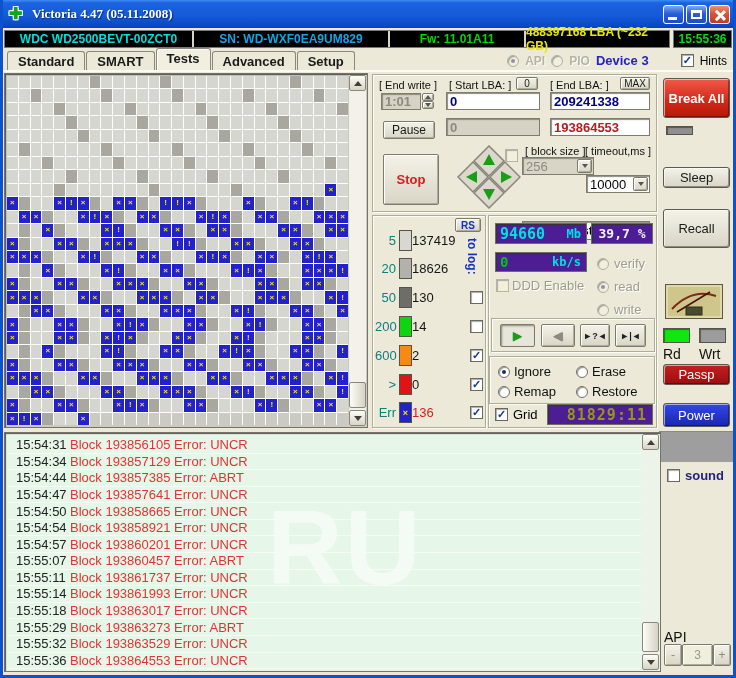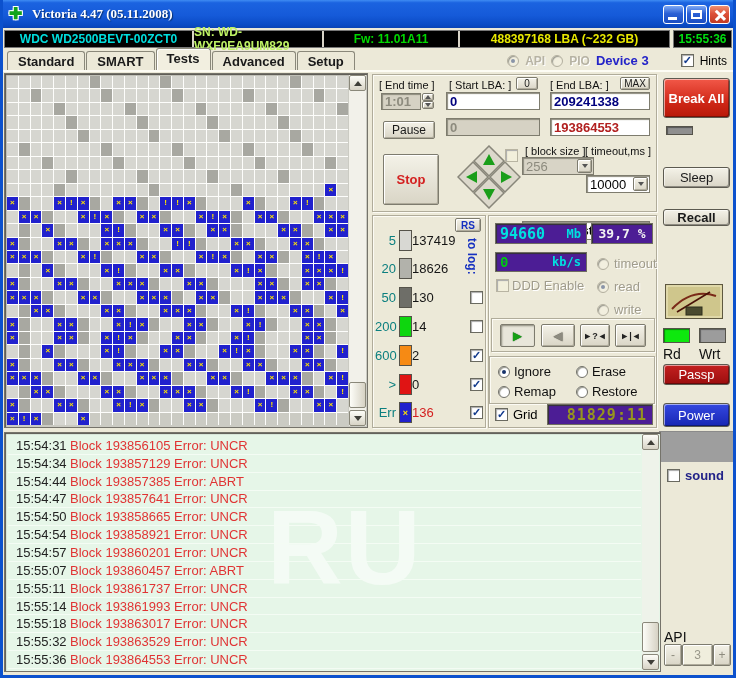--- a/index.html
+++ b/index.html
@@ -150,21 +150,21 @@
         </div>
       <div class="wbtn">
           <span class="g-max"></span>
         </div>
       <div class="wbtn close"><span class="g-x"></span></div>
     </div>
   </div>
 
   <div class="infobar">
     <div class="seg" style="width:189px;color:#00dede">WDC WD2500BEVT-00ZCT0</div>
-    <div class="seg" style="width:130px;color:#bef264">SN: WD-WXF0EA9UM829</div>
+    <div class="seg" style="width:196px;color:#0ea5e9">SN: WD-WXF0EA9UM829</div>
     <div class="seg" style="width:136px;color:#00d800">Fw: 11.01A11</div>
     <div class="seg" style="flex:1;color:#e8e800">488397168 LBA (~232 GB)</div>
   </div>
   <div class="clockbox">15:55:36</div>
 
   <div class="tabsrow">
     <div id="tabs">
         <div class="tab">Standard</div>
         <div class="tab">SMART</div>
         <div class="tab active">Tests</div>
@@ -945,21 +945,21 @@
           <span class="tri-up"></span>
         </div>
       <div class="sthumb" style="bottom:18px;height:26px;"></div>
       <div class="sbtn down">
           <span class="tri-dn"></span>
         </div>
     </div>
   </div>
 
   <div class="ctrltop etch">
-    <span class="abs blab" style="left:6px;top:4px;">[ End time ]</span>
+    <span class="abs blab" style="left:6px;top:4px;">[ End write ]</span>
     <div class="abs sunken field disabled" style="left:8px;top:18px;width:40px;height:17px;">1:01</div>
     <div class="abs spinarrows" style="left:49px;top:18px;">
       <div class="btn3d">
           <span class="tri-up-s"></span>
         </div>
       <div class="btn3d">
           <span class="tri-dn-s"></span>
         </div>
     </div>
 
@@ -1081,21 +1081,21 @@
     <div class="abs lcd" style="left:6px;top:36px;width:92px;height:20px;">
       <span style="color:#00c414;font-size:14px;padding-left:4px;">0</span>
       <span style="color:#00e0e0;font-size:12px;margin-left:auto;padding-right:5px;">kb/s</span>
     </div>
     <div class="abs" style="left:7px;top:62px;display:flex;gap:3px;align-items:center;">
       <span class="cb dis"></span>
       <span class="radlab">DDD Enable</span>
     </div>
     <div class="abs" style="left:108px;top:40px;display:flex;gap:5px;align-items:center;">
       <span class="radio dis"></span>
-      <span class="radlab">timeout</span>
+      <span class="radlab">verify</span>
     </div>
     <div class="abs" style="left:108px;top:63px;display:flex;gap:5px;align-items:center;">
       <span class="radio dis sel"></span>
       <span class="radlab">read</span>
     </div>
     <div class="abs" style="left:108px;top:86px;display:flex;gap:5px;align-items:center;">
       <span class="radio dis"></span>
       <span class="radlab">write</span>
     </div>
 
@@ -1138,21 +1138,21 @@
       <span style="font-size:13px;">Grid</span>
     </div>
     <div class="abs lcd" style="left:58px;top:188px;width:106px;height:21px;justify-content:flex-end;">
       <span style="color:#96961e;font-size:15px;letter-spacing:1px;padding-right:5px;">81829:11</span>
     </div>
   </div>
 
   <div class="sidebtn" style="top:78px;height:40px;background:linear-gradient(180deg,#f25848,#d02818 60%,#b81808);font-weight:bold;">Break All</div>
   <div class="ind" style="left:663px;top:126px;width:27px;height:9px;background:#8f8f8f;"></div>
   <div class="sidebtn btn3d" style="top:167px;height:21px;color:#1a1a1a;">Sleep</div>
-  <div class="sidebtn btn3d" style="top:209px;height:17px;color:#1a1a1a;font-weight:bold;">Recall</div>
+  <div class="sidebtn btn3d" style="top:209px;height:39px;color:#1a1a1a;">Recall</div>
 
   <svg class="abs" style="position:absolute;left:662px;top:284px;" width="58" height="35" viewBox="0 0 58 35">
     <rect x="0.5" y="0.5" width="57" height="34" fill="#cfc68c" stroke="#5e5840" stroke-width="1"></rect>
     <rect x="2" y="2" width="54" height="31" fill="none" stroke="#efe9c4" stroke-width="1"></rect>
     <path d="M7,25 Q27,4 51,12" fill="none" stroke="#7a2a18" stroke-width="2"></path>
     <line x1="12" y1="28" x2="45" y2="8" stroke="#4a1208" stroke-width="1.6"></line>
     <rect x="21" y="23" width="16" height="8" fill="#4a4a2e" stroke="#2e2e1c"></rect>
   </svg>
 
   <div class="ind" style="left:660px;top:328px;width:27px;height:15px;background:#0ee80e;"></div>
@@ -1218,20 +1218,24 @@
         </div>
         <div class="logrow">
           <span class="ltime">15:55:14</span>
           <span class="lmsg">Block 193861993 Error: UNCR</span>
         </div>
         <div class="logrow">
           <span class="ltime">15:55:18</span>
           <span class="lmsg">Block 193863017 Error: UNCR</span>
         </div>
         <div class="logrow">
+          <span class="ltime">15:55:29</span>
+          <span class="lmsg">Block 193863273 Error: ABRT</span>
+        </div>
+        <div class="logrow">
           <span class="ltime">15:55:32</span>
           <span class="lmsg">Block 193863529 Error: UNCR</span>
         </div>
         <div class="logrow">
           <span class="ltime">15:55:36</span>
           <span class="lmsg">Block 193864553 Error: UNCR</span>
         </div>
       </div>
     <div class="vscroll" style="background:#eef3ea;">
       <div class="sbtn up">

